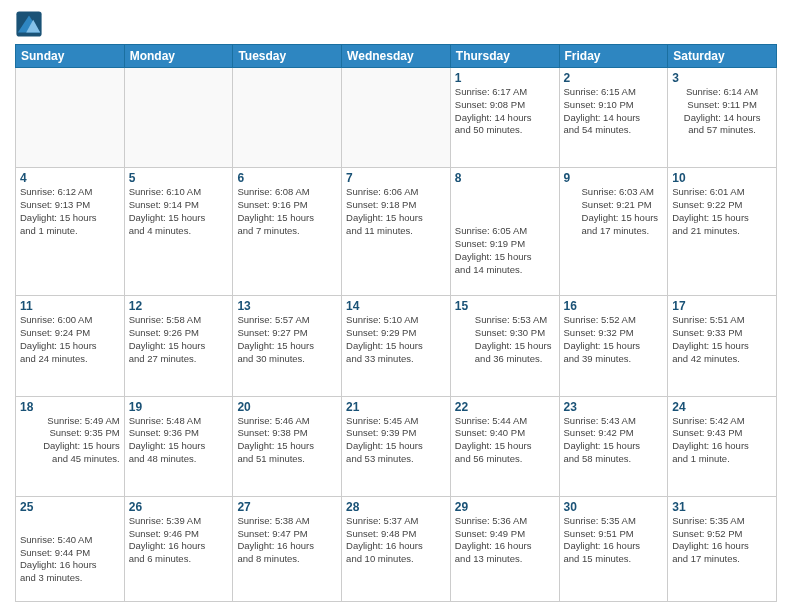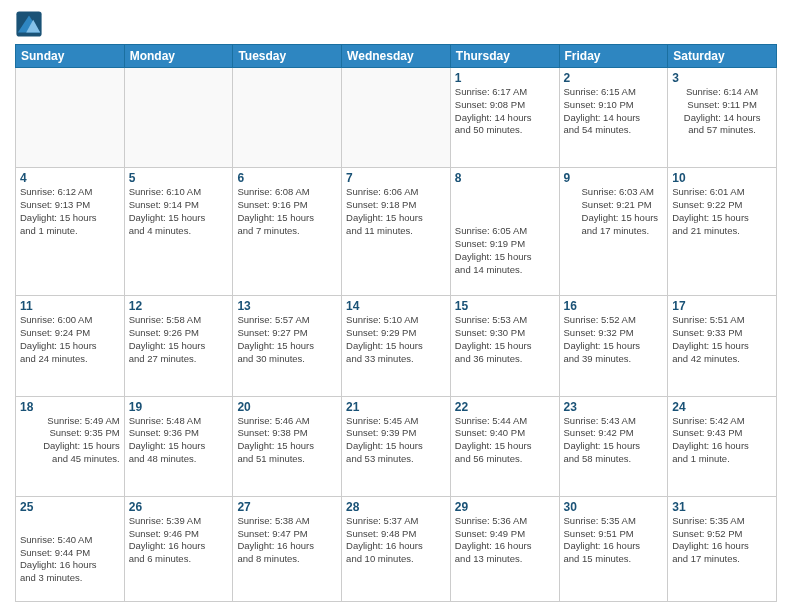--- a/index.html
+++ b/index.html
@@ -229,21 +229,21 @@
           </td>
           <td class="filled">
             <span class="day-num">14</span>
             <div class="day-info" style="white-space: pre-line;">Sunrise: 5:10 AM
 Sunset: 9:29 PM
 Daylight: 15 hours
 and 33 minutes.</div>
           </td>
           <td class="filled">
             <span class="day-num">15</span>
-            <div class="day-info" style="white-space: pre-line;">Sunrise: 5:53 AM
+            <div class="day-info" style="white-space: pre-line; margin-left: 20px;">Sunrise: 5:53 AM
 Sunset: 9:30 PM
 Daylight: 15 hours
 and 36 minutes.</div>
           </td>
           <td class="filled">
             <span class="day-num">16</span>
             <div class="day-info" style="white-space: pre-line;">Sunrise: 5:52 AM
 Sunset: 9:32 PM
 Daylight: 15 hours
 and 39 minutes.</div>

